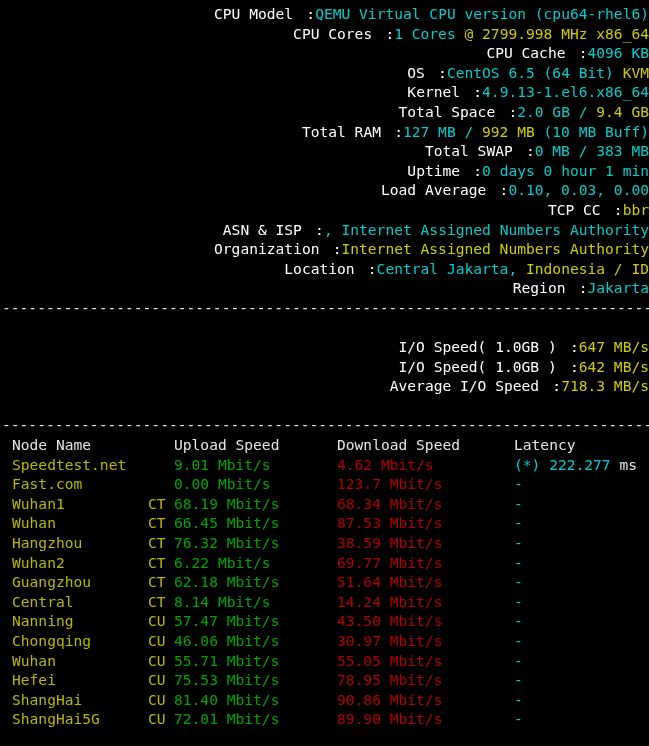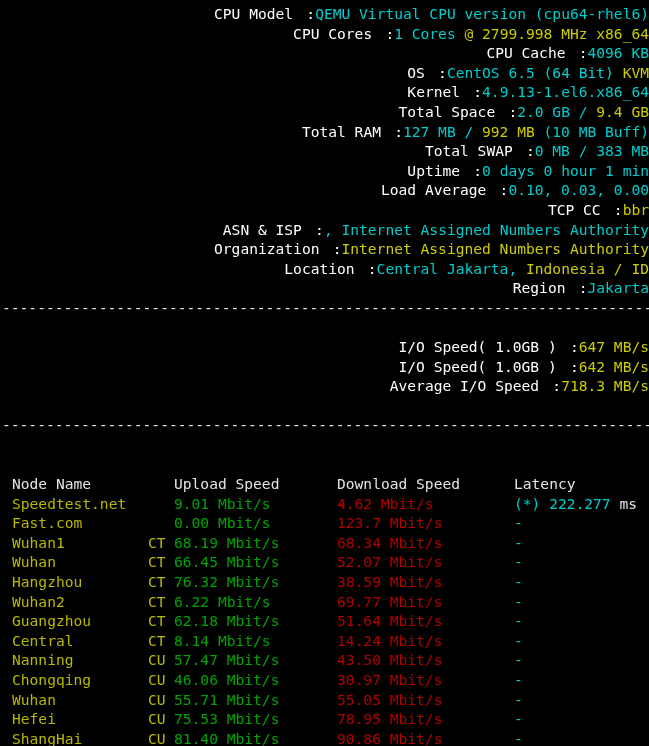--- a/index.html
+++ b/index.html
@@ -47,21 +47,21 @@
   .rule {
     height: 19.6px;
     padding-left: 2px;
     white-space: pre;
     color: #e5e5e5;
     overflow: hidden;
     box-sizing: border-box;
   }
   .blank { height: 19.6px; }
   .row { display: block; white-space: pre; }
-  .c-node { display: inline-block; width: 136px; margin-top: 39px; }
+  .c-node { display: inline-block; width: 136px; }
   .c-isp  { display: inline-block; width: 26px; }
   .c-up   { display: inline-block; width: 163px; }
   .c-down { display: inline-block; width: 177px; }
   .c-lat  { display: inline-block; }
   .hdr .c-node, .hdr .c-isp, .hdr .c-up, .hdr .c-down, .hdr .c-lat { color: #e5e5e5; }
 </style>
 </head>
 <body>
 
 <div class="term">
@@ -94,21 +94,21 @@
       <div class="blank"></div>
     </div>
 
   <div class="rule">-------------------------------------------------------------------------------</div>
 
   <div id="speedtest-section">
       <div class="line row hdr"><span class="c-node white">Node Name</span><span class="c-isp white"></span><span class="c-up white">Upload Speed</span><span class="c-down white">Download Speed</span><span class="c-lat white">Latency</span></div>
       <div class="line row"><span class="c-node olive">Speedtest.net</span><span class="c-isp olive"></span><span class="c-up green">9.01 Mbit/s</span><span class="c-down red">4.62 Mbit/s</span><span class="c-lat"><span class="cyan">(*) 222.277</span><span class="white"> ms</span></span></div>
       <div class="line row"><span class="c-node olive">Fast.com</span><span class="c-isp olive"></span><span class="c-up green">0.00 Mbit/s</span><span class="c-down red">123.7 Mbit/s</span><span class="c-lat"><span class="cyan">-</span></span></div>
       <div class="line row"><span class="c-node olive">Wuhan1</span><span class="c-isp olive">CT</span><span class="c-up green">68.19 Mbit/s</span><span class="c-down red">68.34 Mbit/s</span><span class="c-lat"><span class="cyan">-</span></span></div>
-      <div class="line row"><span class="c-node olive">Wuhan</span><span class="c-isp olive">CT</span><span class="c-up green">66.45 Mbit/s</span><span class="c-down red">52.07 Mbit/s</span><span class="c-lat"><span class="cyan">-</span></span></div>
+      <div class="line row"><span class="c-node olive">Wuhan</span><span class="c-isp olive">CT</span><span class="c-up green">66.45 Mbit/s</span><span class="c-down red">87.53 Mbit/s</span><span class="c-lat"><span class="cyan">-</span></span></div>
       <div class="line row"><span class="c-node olive">Hangzhou</span><span class="c-isp olive">CT</span><span class="c-up green">76.32 Mbit/s</span><span class="c-down red">38.59 Mbit/s</span><span class="c-lat"><span class="cyan">-</span></span></div>
       <div class="line row"><span class="c-node olive">Wuhan2</span><span class="c-isp olive">CT</span><span class="c-up green">6.22 Mbit/s</span><span class="c-down red">69.77 Mbit/s</span><span class="c-lat"><span class="cyan">-</span></span></div>
       <div class="line row"><span class="c-node olive">Guangzhou</span><span class="c-isp olive">CT</span><span class="c-up green">62.18 Mbit/s</span><span class="c-down red">51.64 Mbit/s</span><span class="c-lat"><span class="cyan">-</span></span></div>
       <div class="line row"><span class="c-node olive">Central</span><span class="c-isp olive">CT</span><span class="c-up green">8.14 Mbit/s</span><span class="c-down red">14.24 Mbit/s</span><span class="c-lat"><span class="cyan">-</span></span></div>
       <div class="line row"><span class="c-node olive">Nanning</span><span class="c-isp olive">CU</span><span class="c-up green">57.47 Mbit/s</span><span class="c-down red">43.50 Mbit/s</span><span class="c-lat"><span class="cyan">-</span></span></div>
       <div class="line row"><span class="c-node olive">Chongqing</span><span class="c-isp olive">CU</span><span class="c-up green">46.06 Mbit/s</span><span class="c-down red">30.97 Mbit/s</span><span class="c-lat"><span class="cyan">-</span></span></div>
       <div class="line row"><span class="c-node olive">Wuhan</span><span class="c-isp olive">CU</span><span class="c-up green">55.71 Mbit/s</span><span class="c-down red">55.05 Mbit/s</span><span class="c-lat"><span class="cyan">-</span></span></div>
       <div class="line row"><span class="c-node olive">Hefei</span><span class="c-isp olive">CU</span><span class="c-up green">75.53 Mbit/s</span><span class="c-down red">78.95 Mbit/s</span><span class="c-lat"><span class="cyan">-</span></span></div>
       <div class="line row"><span class="c-node olive">ShangHai</span><span class="c-isp olive">CU</span><span class="c-up green">81.40 Mbit/s</span><span class="c-down red">90.86 Mbit/s</span><span class="c-lat"><span class="cyan">-</span></span></div>
       <div class="line row"><span class="c-node olive">ShangHai5G</span><span class="c-isp olive">CU</span><span class="c-up green">72.01 Mbit/s</span><span class="c-down red">89.90 Mbit/s</span><span class="c-lat"><span class="cyan">-</span></span></div>

